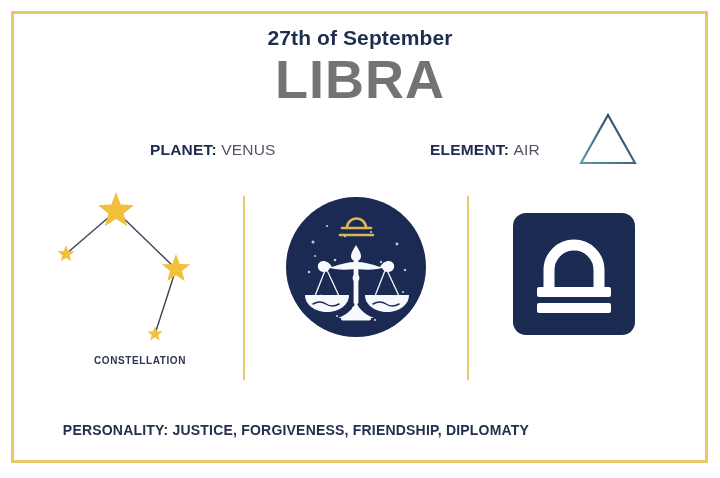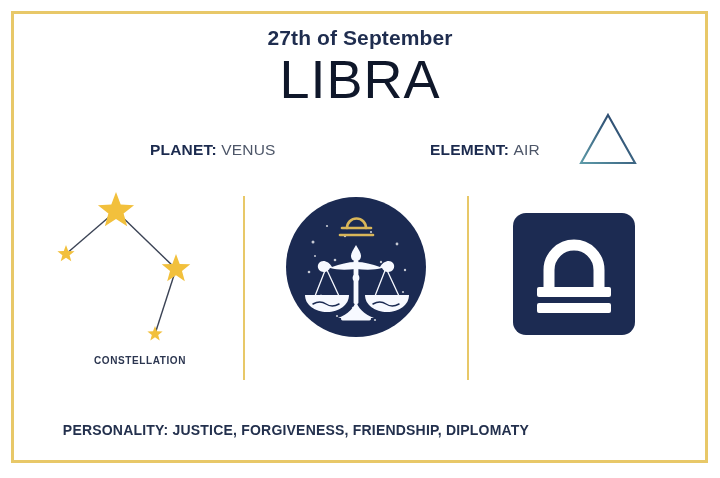--- a/index.html
+++ b/index.html
@@ -35,22 +35,22 @@
   }
   #date-line {
     font-size: 21px;
     font-weight: bold;
     color: #1f2d4f;
     letter-spacing: 0.1px;
     line-height: 1.1;
   }
   #sign-title {
     font-size: 54px;
-    font-weight: normal;
-    color: #0f172a;
+    font-weight: bold;
+    color: #737373;
     letter-spacing: 1px;
     line-height: 1.05;
     margin-top: 2px;
   }
   
   #attributes {
     position: absolute;
     left: 0;
     top: 136px;
     width: 720px;

